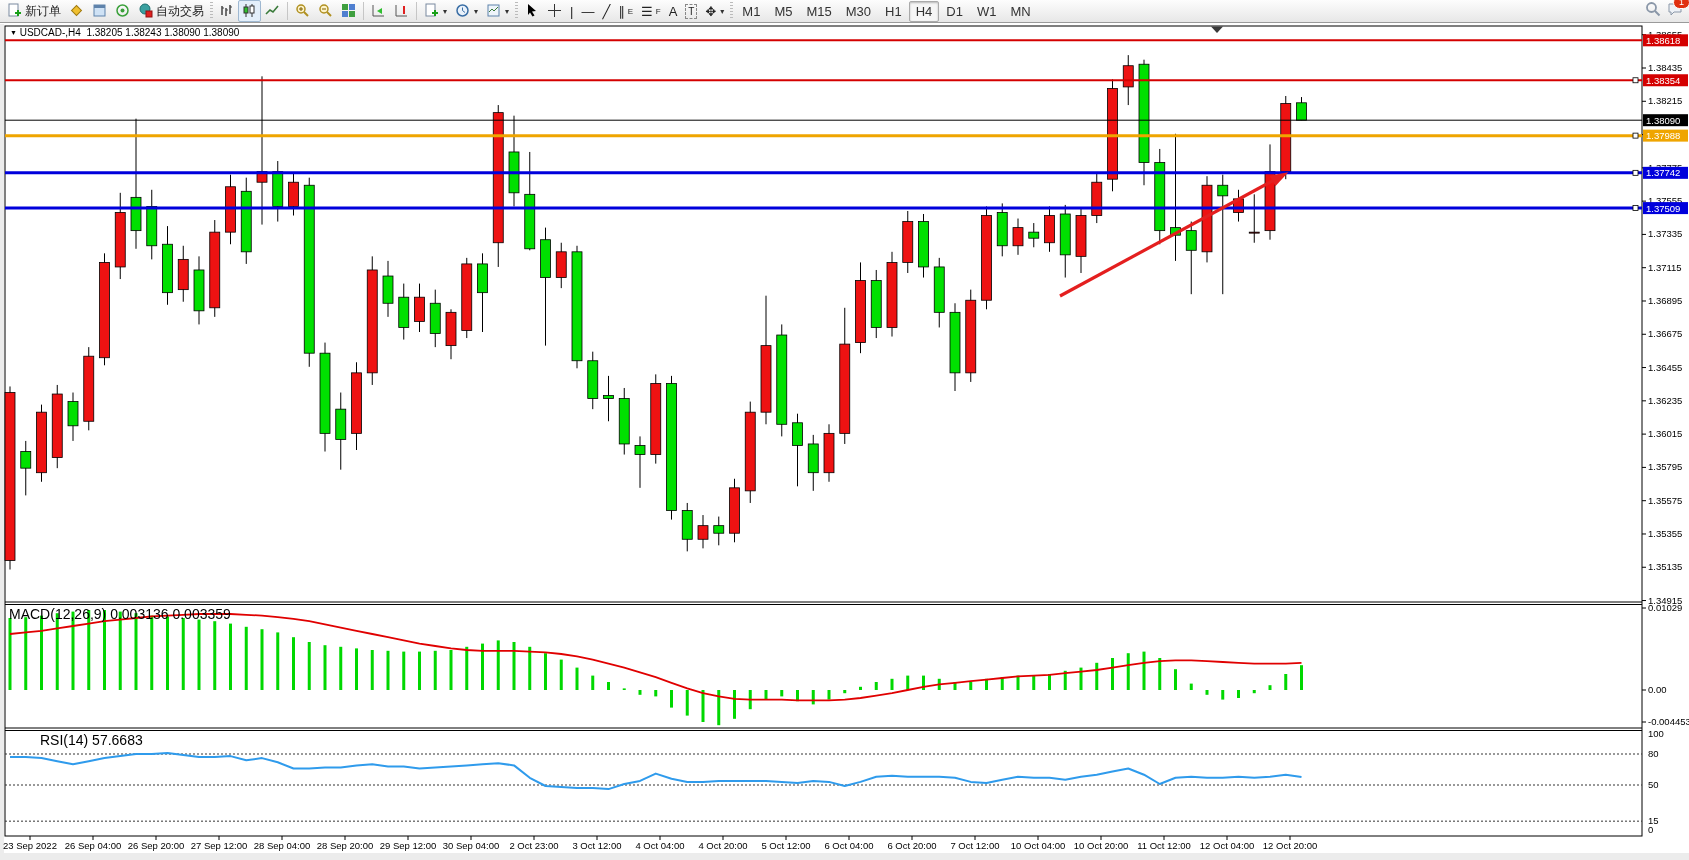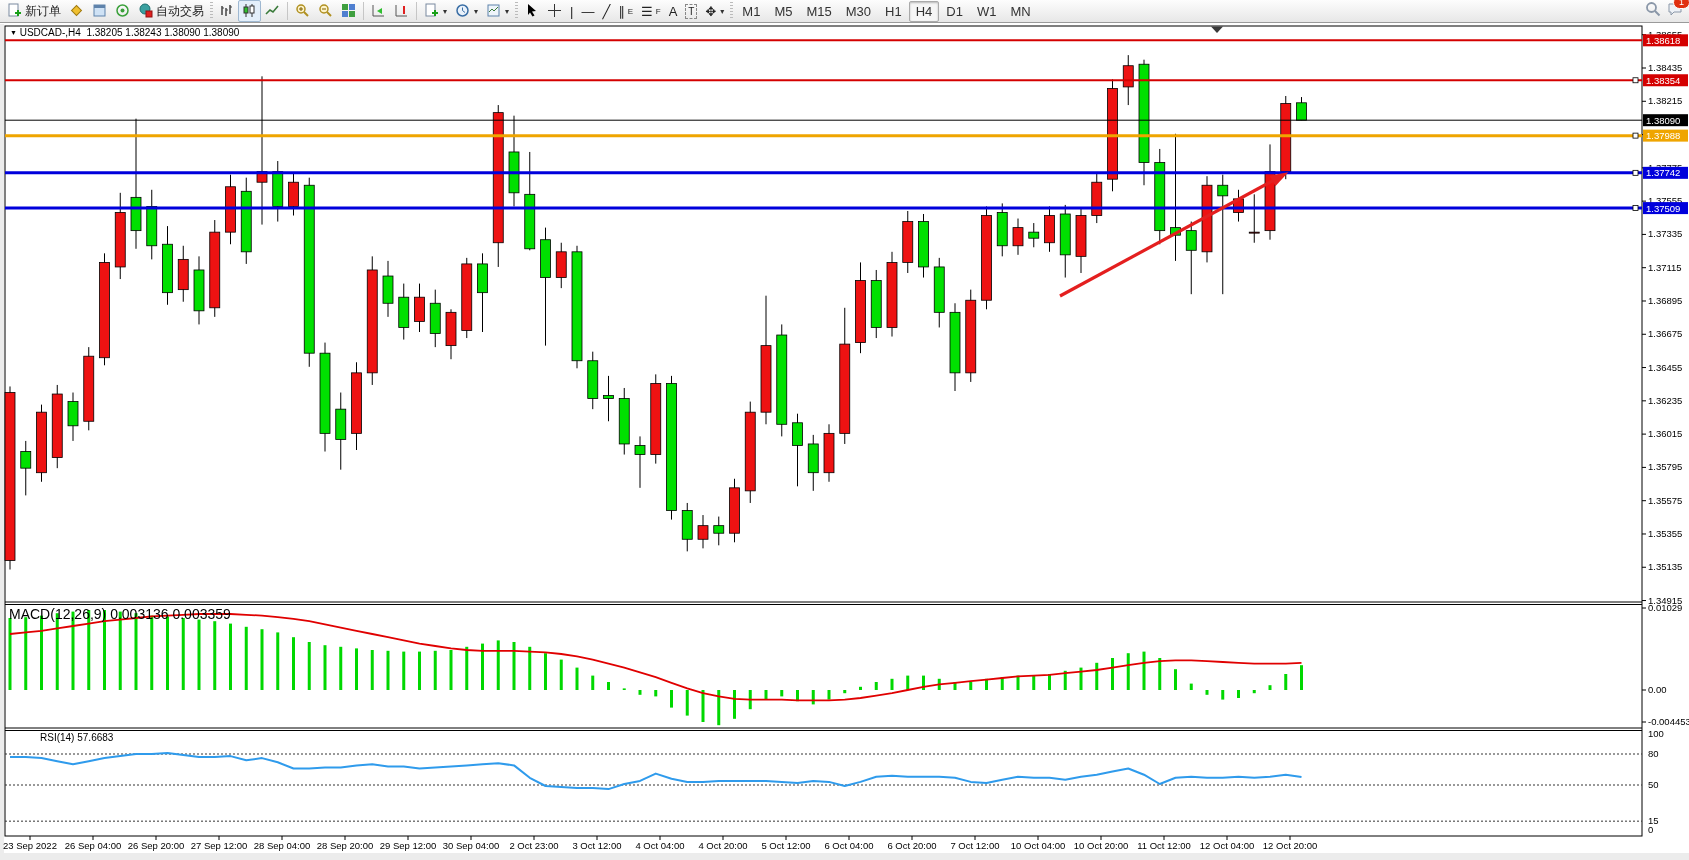--- a/index.html
+++ b/index.html
@@ -23,21 +23,21 @@
   .badgewrap{position:relative;}
   .badge{position:absolute;top:-5px;right:-7px;background:#e03010;color:#fff;font-size:9px;
     border-radius:7px;min-width:11px;height:11px;line-height:11px;text-align:center;padding:0 2px;
     border:1px solid #fff;}
   
   #plotsvg{position:absolute;left:0;top:0;}
   .ovl{position:absolute;font-size:10px;color:#000;z-index:3;white-space:pre;}
   #chart-title{left:10px;top:27px;}
   #chart-title .caret{font-size:7px;vertical-align:1px;}
   #macd-label{left:9px;top:606px;font-size:14px;}
-  #rsi-label{left:8px;top:732px;font-size:10px;padding-left:32px;}
+  #rsi-label{left:8px;top:732px;font-size:14px;padding-left:32px;}
 </style>
 </head>
 <body>
 
 <div id="app">
   <div id="toolbar">
       <div class="tbtn">
         <span class="glyph"><svg width="15" height="15" viewBox="0 0 15 15">
             <rect x="2" y="1" width="9" height="12" fill="#fff" stroke="#7a8aa0"></rect>
             <rect x="8" y="7" width="6" height="6" fill="none"></rect>

